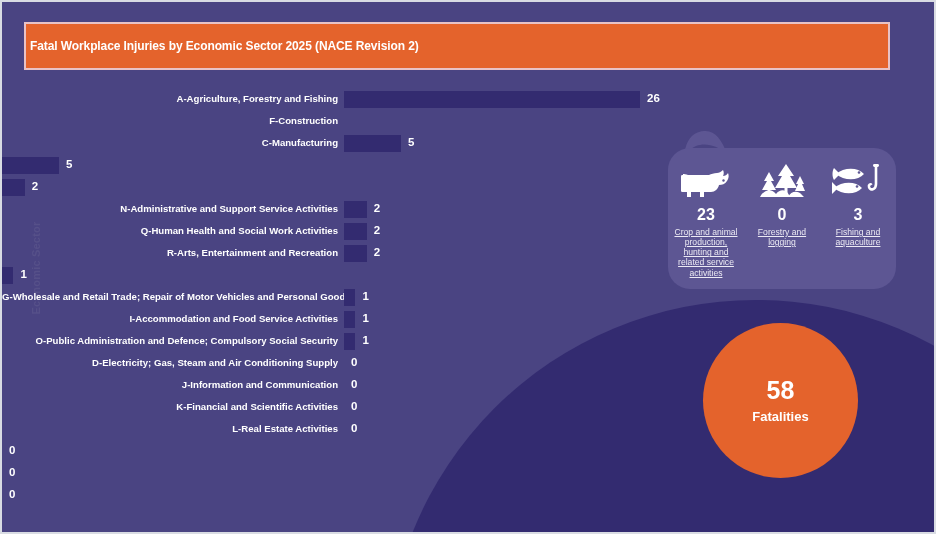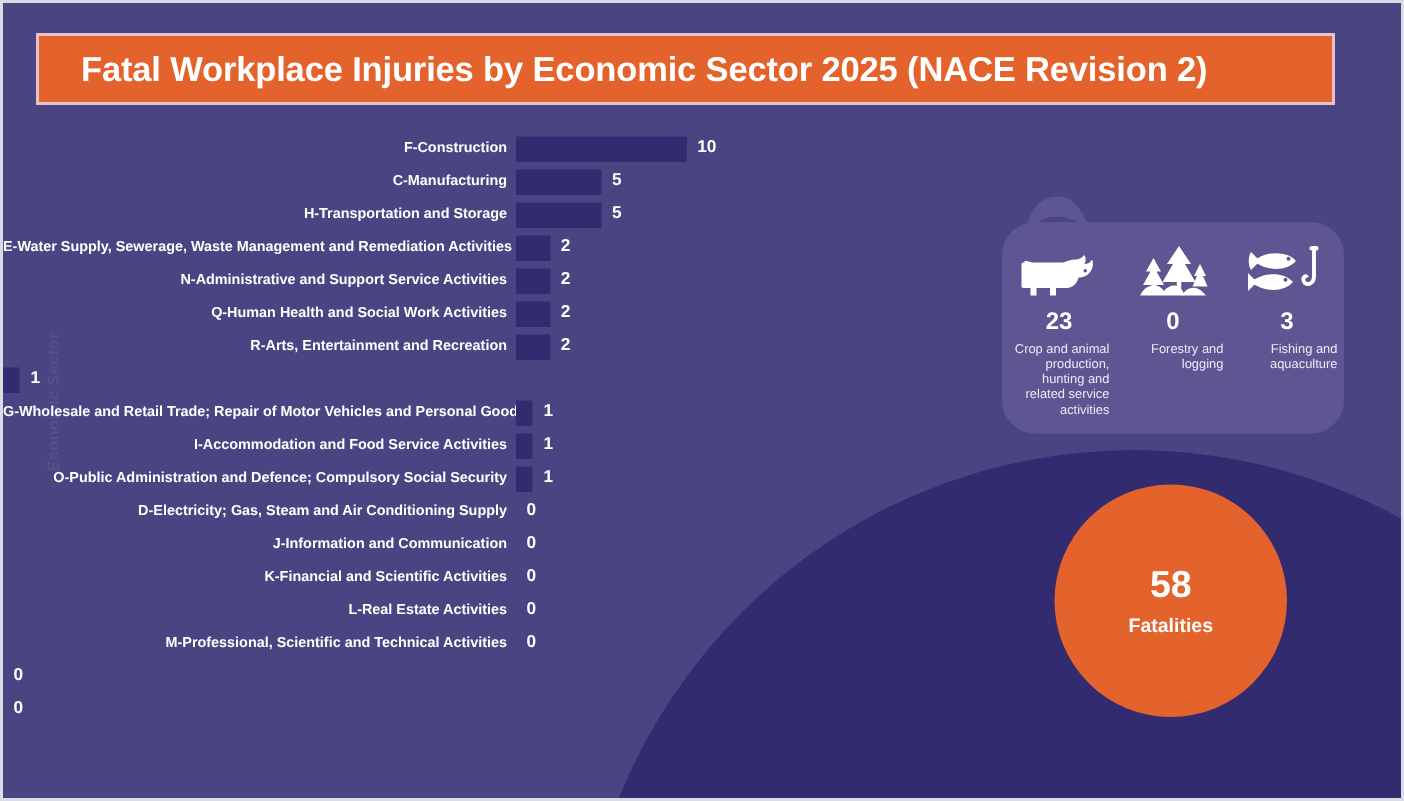--- a/index.html
+++ b/index.html
@@ -37,23 +37,23 @@
     width: 866px;
     height: 48px;
     background: #e4632c;
     border: 2px solid #e8c2c6;
     box-sizing: border-box;
     display: flex;
     align-items: center;
   }
   #title-text {
     color: #ffffff;
-    font-size: 23px;
-    font-weight: bold;
-    padding-left: 28px;
+    font-size: 12px;
+    font-weight: bold;
+    padding-left: 4px;
     letter-spacing: -0.1px;
     white-space: nowrap;
   }
 
   
   #axis-title {
     position: absolute;
     left: -46px;
     top: 260px;
     width: 160px;
@@ -149,24 +149,25 @@
   .icon-value {
     color: #ffffff;
     font-size: 16px;
     font-weight: bold;
     margin-top: 3px;
     line-height: 1;
   }
   .icon-caption {
     color: #eceaf4;
     font-size: 8.6px;
-    text-align: right;
+    text-align: center;
     line-height: 1.18;
     margin-top: 4px;
     padding: 0 4px;
+    text-decoration: underline;
   }
 
   
   #kpi-circle {
     position: absolute;
     left: 701px;
     top: 321px;
     width: 155px;
     height: 155px;
     border-radius: 50%;
@@ -198,42 +199,43 @@
   <div id="dark-circle"></div>
 
   <div id="title-banner">
     <span id="title-text">Fatal Workplace Injuries by Economic Sector 2025 (NACE Revision 2)</span>
   </div>
 
   <div id="axis-title">Economic Sector</div>
 
   <div id="chart">
       <div class="bar-row">
+        <div class="bar-label">A-Agriculture, Forestry and Fishing</div>
+        <div class="bar-wrap">
+          <div class="bar" style="width: 296px;"></div>
+          <div class="bar-value">26</div>
+        </div>
+      </div>
+      <div class="bar-row">
         <div class="bar-label">F-Construction</div>
-        <div class="bar-wrap">
-          <div class="bar" style="width: 113.846px;"></div>
-          <div class="bar-value">10</div>
-        </div>
       </div>
       <div class="bar-row">
         <div class="bar-label">C-Manufacturing</div>
         <div class="bar-wrap">
           <div class="bar" style="width: 56.9231px;"></div>
           <div class="bar-value">5</div>
         </div>
       </div>
       <div class="bar-row">
-        <div class="bar-label">H-Transportation and Storage</div>
         <div class="bar-wrap">
           <div class="bar" style="width: 56.9231px;"></div>
           <div class="bar-value">5</div>
         </div>
       </div>
       <div class="bar-row">
-        <div class="bar-label">E-Water Supply, Sewerage, Waste Management and Remediation Activities</div>
         <div class="bar-wrap">
           <div class="bar" style="width: 22.7692px;"></div>
           <div class="bar-value">2</div>
         </div>
       </div>
       <div class="bar-row">
         <div class="bar-label">N-Administrative and Support Service Activities</div>
         <div class="bar-wrap">
           <div class="bar" style="width: 22.7692px;"></div>
           <div class="bar-value">2</div>
@@ -302,21 +304,20 @@
         </div>
       </div>
       <div class="bar-row">
         <div class="bar-label">L-Real Estate Activities</div>
         <div class="bar-wrap">
           <div class="bar" style="width: 0px;"></div>
           <div class="bar-value">0</div>
         </div>
       </div>
       <div class="bar-row">
-        <div class="bar-label">M-Professional, Scientific and Technical Activities</div>
         <div class="bar-wrap">
           <div class="bar" style="width: 0px;"></div>
           <div class="bar-value">0</div>
         </div>
       </div>
       <div class="bar-row">
         <div class="bar-wrap">
           <div class="bar" style="width: 0px;"></div>
           <div class="bar-value">0</div>
         </div>

